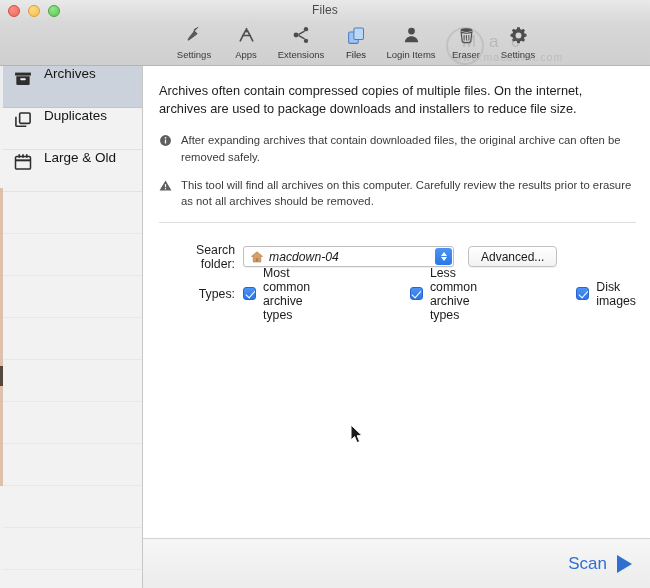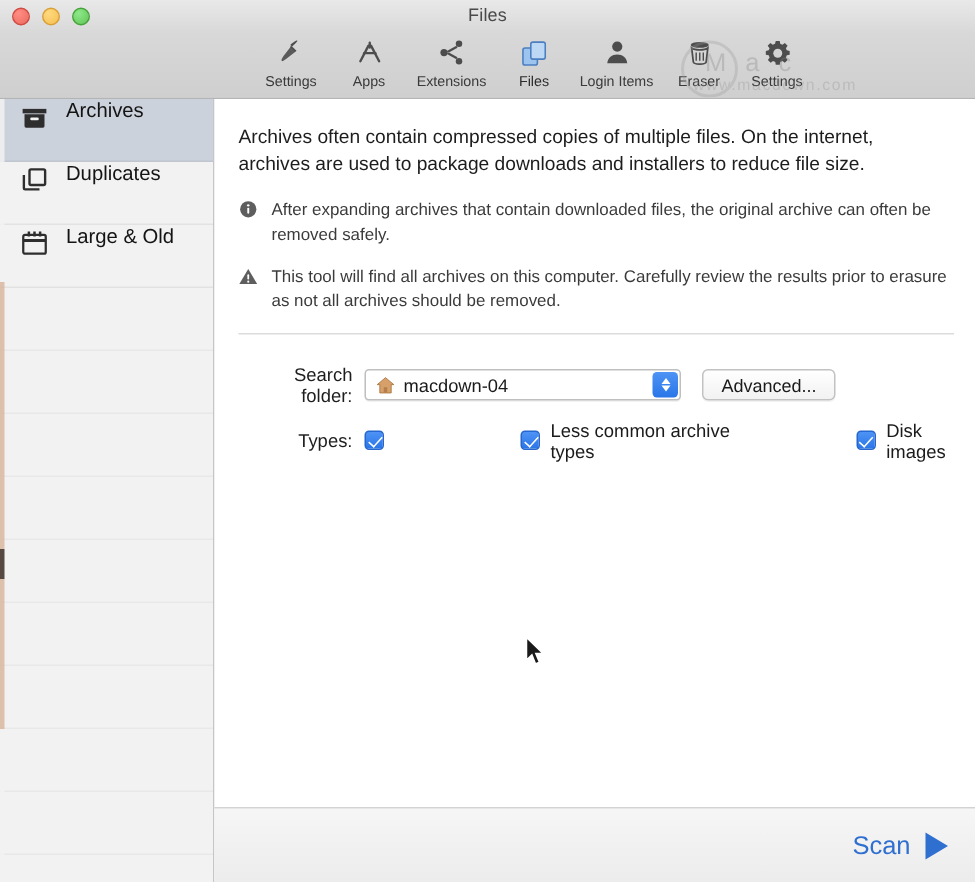--- a/index.html
+++ b/index.html
@@ -63,21 +63,21 @@
     color:#4d4d4d;
   }
   .tb-item .lbl {
     font-size:9.5px; color:#3a3a3a; margin-top:2px; white-space:nowrap;
   }
   .tb-item.wide { width:58px; }
   .tb-item.active .lbl { color:#2b2b2b; }
 
   
   .watermark {
-    position:absolute; right:4px; top:2px;
+    position:absolute; right:12px; top:2px;
     width:224px; height:44px;
     opacity:0.30;
     pointer-events:none;
     display:flex; flex-direction:column; justify-content:center;
   }
   .wm-row { display:flex; align-items:center; gap:4px; padding-left:48px; height:26px; }
   .wm-letter { font-size:17px; color:#7e7e7e; letter-spacing:4px; font-family:"Liberation Sans", sans-serif; }
   .wm-url { font-size:10.5px; color:#8c8c8c; letter-spacing:1.1px; padding-left:40px; margin-top:-4px; }
   .wm-ring {
     position:absolute; left:32px; top:3px;
@@ -148,20 +148,21 @@
   .popup {
     position:relative;
     width:211px; height:21px;
     background:#ffffff;
     border:1px solid #bfbfbf;
     border-radius:3px;
     display:flex; align-items:center;
     padding-left:6px;
     box-shadow:0 1px 0 rgba(0,0,0,0.05);
     cursor:default;
+    font-style:italic;
   }
   .popup .home-ico { width:14px; height:14px; margin-right:5px; display:block; }
   .popup .p-txt { font-size:12.2px; color:#1a1a1a; }
   .stepper {
     position:absolute; right:1px; top:1px;
     width:17px; height:17px;
     background:linear-gradient(to bottom,#4e93f5,#2a76e8);
     border-radius:3px;
     display:flex; flex-direction:column; align-items:center; justify-content:center;
     gap:1px;
@@ -417,20 +418,21 @@
                 <span class="chev down"></span>
               </span>
             </div>
             <div class="btn">Advanced...</div>
           </div>
 
           <div class="types-rows">
             <div class="cbrow">
               <span class="rlabel">Types:</span>
               <span class="cb"></span>
+              <span class="cb-lbl">Most common archive types</span>
             </div>
             <div class="cbrow">
               <span class="rlabel"></span>
               <span class="cb"></span>
               <span class="cb-lbl">Less common archive types</span>
             </div>
             <div class="cbrow">
               <span class="rlabel"></span>
               <span class="cb"></span>
               <span class="cb-lbl">Disk images</span>

